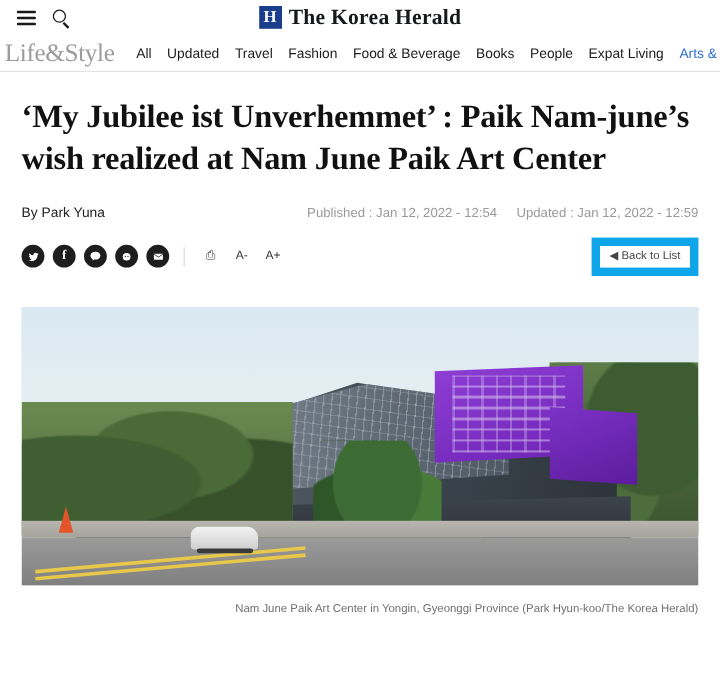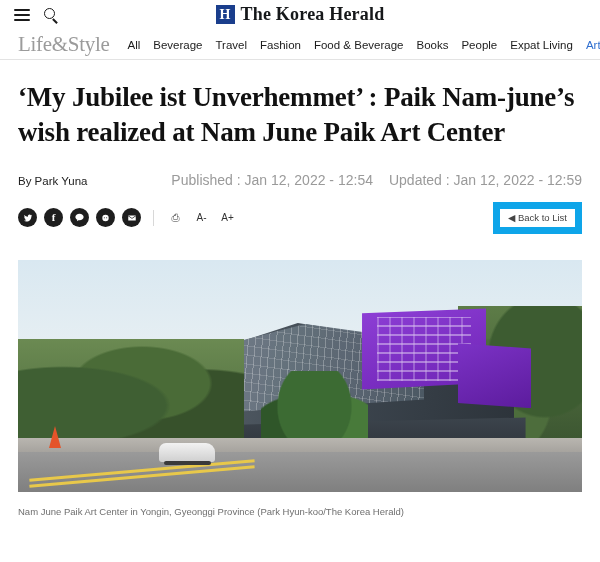--- a/index.html
+++ b/index.html
@@ -46,21 +46,21 @@
   .mast-name {
     font-family:"Liberation Serif", serif;
     font-size:18px; font-weight:bold; letter-spacing:.2px; color:#16181a;
   }
 
   
   .navrow {
     height: 30px;
     border-bottom: 1px solid #e3e3e3;
     display:flex; align-items:center;
-    padding: 0 18px;
+    padding: 0 4px;
     gap: 10px;
   }
   .section-title {
     font-family:"Liberation Serif", serif;
     font-size: 21px;
     color:#9b9b9b;
     font-weight: normal;
     letter-spacing:-0.3px;
     white-space:nowrap;
     margin-right: 8px;
@@ -83,21 +83,21 @@
     letter-spacing:-0.2px;
     color:#111;
   }
 
   
   .byline {
     display:flex; align-items:baseline; justify-content:space-between;
     margin-top: 22px;
   }
   .author { font-size: 11.5px; color:#222; }
-  .dates { display:flex; gap:16px; font-size:14px; color:#9a9a9a; }
+  .dates { display:flex; gap:16px; font-size:11px; color:#9a9a9a; }
 
   
   .toolsrow {
     display:flex; align-items:center; justify-content:space-between;
     margin-top: 14px;
   }
   .share { display:flex; align-items:center; gap:7px; }
   .sbtn {
     width:19px; height:19px; border-radius:50%;
     display:flex; align-items:center; justify-content:center;
@@ -219,21 +219,21 @@
   .car::after {
     content:""; position:absolute; left:8%; bottom:-3px; width:84%; height:4px;
     background:#3a3a3a; border-radius:2px;
   }
   .cone {
     position:absolute; left:5.5%; bottom:19%; width:0; height:0;
     border-left:6px solid transparent; border-right:6px solid transparent;
     border-bottom:22px solid #e4542a;
   }
   figcaption {
-    text-align:left;
+    text-align:right;
     font-size:9.5px;
     color:#6f6f6f;
     margin-top:14px;
   }
 </style>
 </head>
 <body>
 
 <div class="page">
 
@@ -252,21 +252,21 @@
     <div class="masthead">
       <div class="mast-logo">H</div>
       <div class="mast-name">The Korea Herald</div>
     </div>
   </div>
 
   <div class="navrow">
     <div class="section-title">Life&amp;Style</div>
     <div class="navmenu">
       <a href="#">All</a>
-      <a href="#">Beverage</a>
+      <a href="#">Updated</a>
       <a href="#">Travel</a>
       <a href="#">Fashion</a>
       <a href="#">Food &amp; Beverage</a>
       <a href="#">Books</a>
       <a href="#">People</a>
       <a href="#">Expat Living</a>
       <a href="#" class="active">Arts &amp; Design</a>
     </div>
   </div>
 

